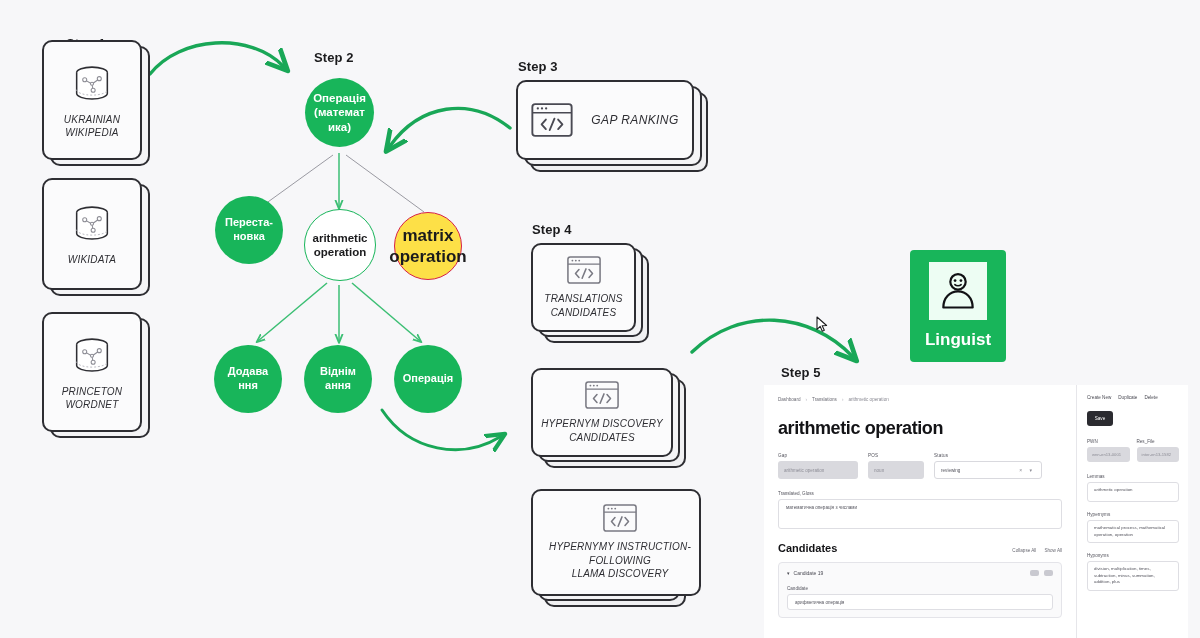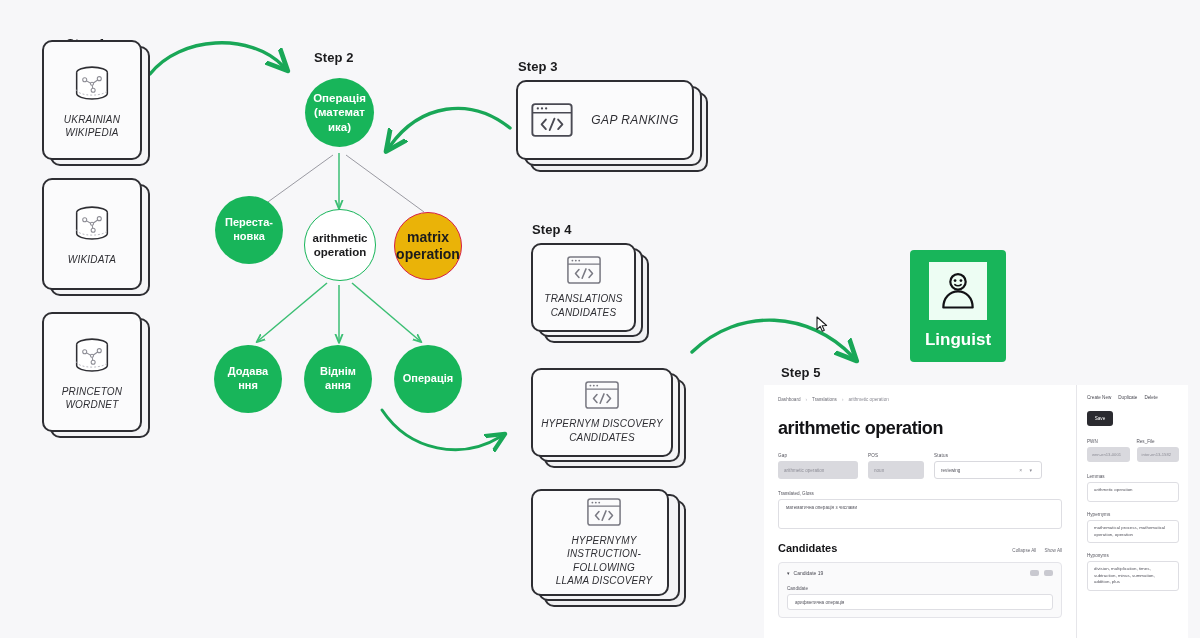--- a/index.html
+++ b/index.html
@@ -46,21 +46,21 @@
 
   
   .node {
     position: absolute; border-radius: 50%;
     display: flex; align-items: center; justify-content: center;
     text-align: center; line-height: 1.25;
   }
   .node.filled { background: #18b55a; color: #ffffff; font-weight: 700; font-size: 11px; }
   .node.filled.root { font-size: 11.5px; }
   .node.outline-green { background: #ffffff; border: 1.6px solid #18b55a; color: #1b1b1d; font-weight: 700; font-size: 11.5px; }
-  .node.outline-red { background: #eab308; border: 1.6px solid #d6204a; color: #1b1b1d; font-weight: 700; font-size: 14px; }
+  .node.outline-red { background: #fde047; border: 1.6px solid #d6204a; color: #1b1b1d; font-weight: 700; font-size: 17px; }
   .node span { display: block; padding: 0 5px; }
 
   
   .linguist {
     position: absolute; background: #18b55a; border-radius: 4px;
     display: flex; flex-direction: column; align-items: center;
     justify-content: center; gap: 10px;
   }
   .linguist .avatar-box {
     width: 58px; height: 58px; background: #edfdf3;
@@ -363,21 +363,21 @@
       <div class="doc-caption">
         <div>HYPERNYM DISCOVERY</div>
         <div>CANDIDATES</div>
       </div>
     </div>
   </div>
 
   <div class="stack" style="left:531px;top:489px;width:155px;height:118px;">
     <div class="sheet back2" style="left:13px;top:11px;width:142px;height:107px;"></div>
     <div class="sheet back1" style="left:7px;top:5px;width:142px;height:107px;"></div>
-    <div class="sheet front" style="left:0;top:0;width:138px;height:107px;gap:8px;padding-left:8px;">
+    <div class="sheet front" style="left:0;top:0;width:170px;height:107px;gap:8px;padding-left:8px;">
       <svg class="code-icon" viewBox="0 0 44 36" style="width:34px;height:28px;">
         <rect x="1.2" y="1.2" width="41.6" height="33.6" rx="3" fill="#fbfbfc" stroke="#7a7a83" stroke-width="2"></rect>
         <path d="M1.2,10.4 H42.8" stroke="#7a7a83" stroke-width="1.6"></path>
         <g fill="#7a7a83">
             <circle cx="7" cy="5.8" r="1.2"></circle>
             <circle cx="11.4" cy="5.8" r="1.2"></circle>
             <circle cx="15.8" cy="5.8" r="1.2"></circle>
           </g>
         <g fill="none" stroke="#7a7a83" stroke-width="2" stroke-linecap="round" stroke-linejoin="round">
           <path d="M15.5,17.5 L11,22.6 L15.5,27.6"></path>

